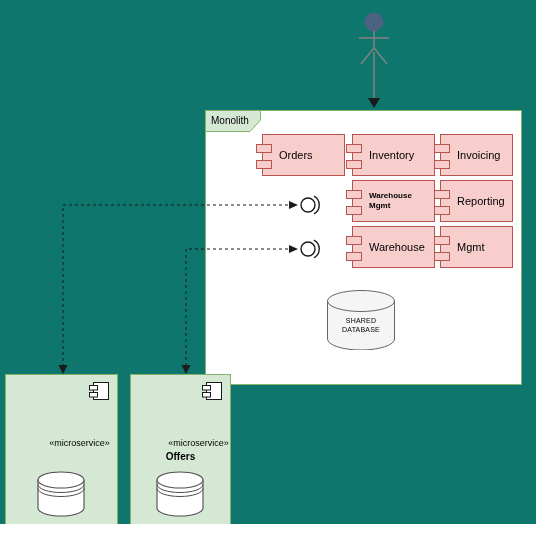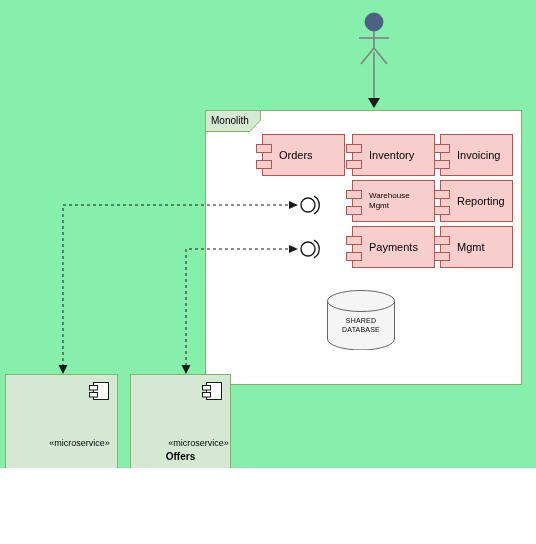--- a/index.html
+++ b/index.html
@@ -8,22 +8,22 @@
     padding: 0;
     background: #ffffff;
   }
   body {
     font-family: "Liberation Sans", sans-serif;
     -webkit-font-smoothing: antialiased;
   }
   #canvas {
     position: relative;
     width: 536px;
-    height: 468px;
-    background: #86efac;
+    height: 524px;
+    background: #0f766e;
     overflow: hidden;
   }
   .abs { position: absolute; }
 
   
   #monolith-container {
     left: 205px; top: 110px;
     width: 317px; height: 275px;
     background: #ffffff;
     border: 1px solid #82b366;
@@ -151,36 +151,36 @@
     <div class="port p2"></div>
     <div class="component-label">Inventory</div>
   </div>
 
   <div class="abs component" style="left:440px; top:134px; width:73px; height:42px;">
     <div class="port p1"></div>
     <div class="port p2"></div>
     <div class="component-label">Invoicing</div>
   </div>
 
-  <div class="abs component" style="left:352px; top:180px; width:83px; height:42px;">
+  <div class="abs component" style="left:352px; top:180px; width:83px; height:42px;font-weight:bold;">
     <div class="port p1"></div>
     <div class="port p2"></div>
     <div class="component-label small">Warehouse Mgmt</div>
   </div>
 
   <div class="abs component" style="left:440px; top:180px; width:73px; height:42px;">
     <div class="port p1"></div>
     <div class="port p2"></div>
     <div class="component-label">Reporting</div>
   </div>
 
   <div class="abs component" style="left:352px; top:226px; width:83px; height:42px;">
     <div class="port p1"></div>
     <div class="port p2"></div>
-    <div class="component-label">Payments</div>
+    <div class="component-label">Warehouse</div>
   </div>
 
   <div class="abs component" style="left:440px; top:226px; width:73px; height:42px;">
     <div class="port p1"></div>
     <div class="port p2"></div>
     <div class="component-label">Mgmt</div>
   </div>
 
   <svg class="abs" id="shared-db" viewBox="0 0 68 60" xmlns="http://www.w3.org/2000/svg">
     <path d="M0.5,11 L0.5,49 A33.5,11 0 0 0 67.5,49 L67.5,11 Z" fill="#f5f5f5" stroke="#666666" stroke-width="1"></path>

